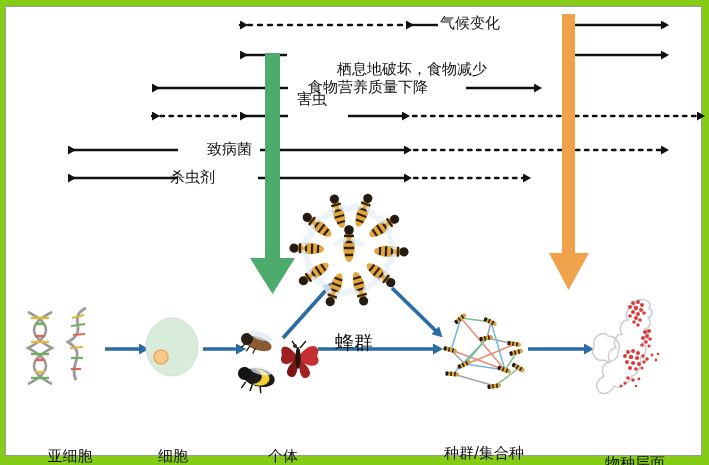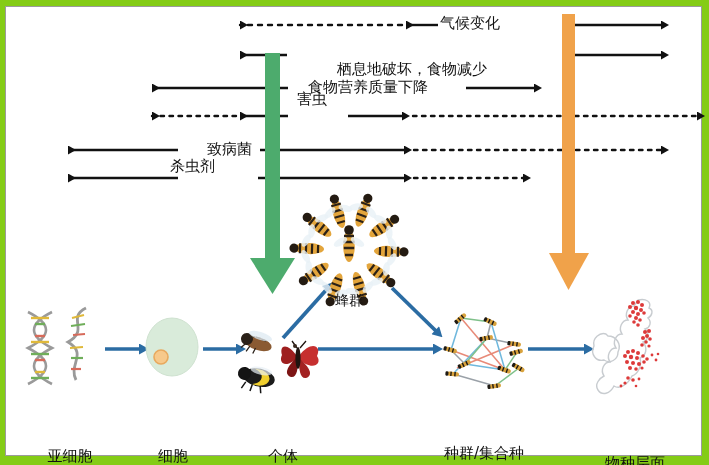--- a/index.html
+++ b/index.html
@@ -3,21 +3,21 @@
 <meta charset="utf-8">
 <style>
   html,body{margin:0;padding:0;background:#ffffff;}
   body{font-family:"Liberation Sans","DejaVu Sans",sans-serif;}
   #page{position:relative;width:709px;height:465px;background:#84cc16;overflow:hidden;}
   #frame{position:absolute;left:5px;top:6px;width:697px;height:450px;border:1px solid #9b9b9b;background:#fff;box-sizing:border-box;}
   .lbl{position:absolute;color:#111;white-space:pre;line-height:1.15;}
   .cn{font-family:"DejaVu Sans","Liberation Sans",sans-serif;}
   .stress-label{font-size:15px;}
   .stage-label{font-size:15px;}
-  .swarm-label{font-size:14px;}
+  .swarm-label{font-size:19px;margin-top:40px;}
   svg{position:absolute;left:0;top:0;overflow:visible;}
   .arrows{width:709px;height:465px;pointer-events:none;}
 </style>
 </head>
 <body>
 
 <div id="page">
   <div id="frame"></div>
 
   <svg class="arrows" viewBox="0 0 709 465">
@@ -403,21 +403,21 @@
   <div class="lbl cn stress-label" style="left:440px;top:15px;">气候变化</div>
 
   <div class="lbl cn stress-label" style="left:337px;top:61px;">栖息地破坏，食物减少</div>
 
   <div class="lbl cn stress-label" style="left:308px;top:79px;text-align:center;">食物营养质量下降</div>
 
   <div class="lbl cn stress-label" style="left:297px;top:91px;">害虫</div>
 
   <div class="lbl cn stress-label" style="left:170px;top:141px;margin-left:37px;">致病菌</div>
 
-  <div class="lbl cn stress-label" style="left:170px;top:158px;">杀虫剂</div>
+  <div class="lbl cn stress-label" style="left:170px;top:169px;">杀虫剂</div>
 
   <div class="lbl cn swarm-label" style="left:335px;top:292px;">蜂群</div>
 
   <div class="lbl cn stage-label" style="left:20px;top:413px;text-align:center;width:100px;">
     <div>亚细胞</div>
     
   </div>
 
   <div class="lbl cn stage-label" style="left:138px;top:413px;text-align:center;width:70px;">
     <div>细胞</div>

